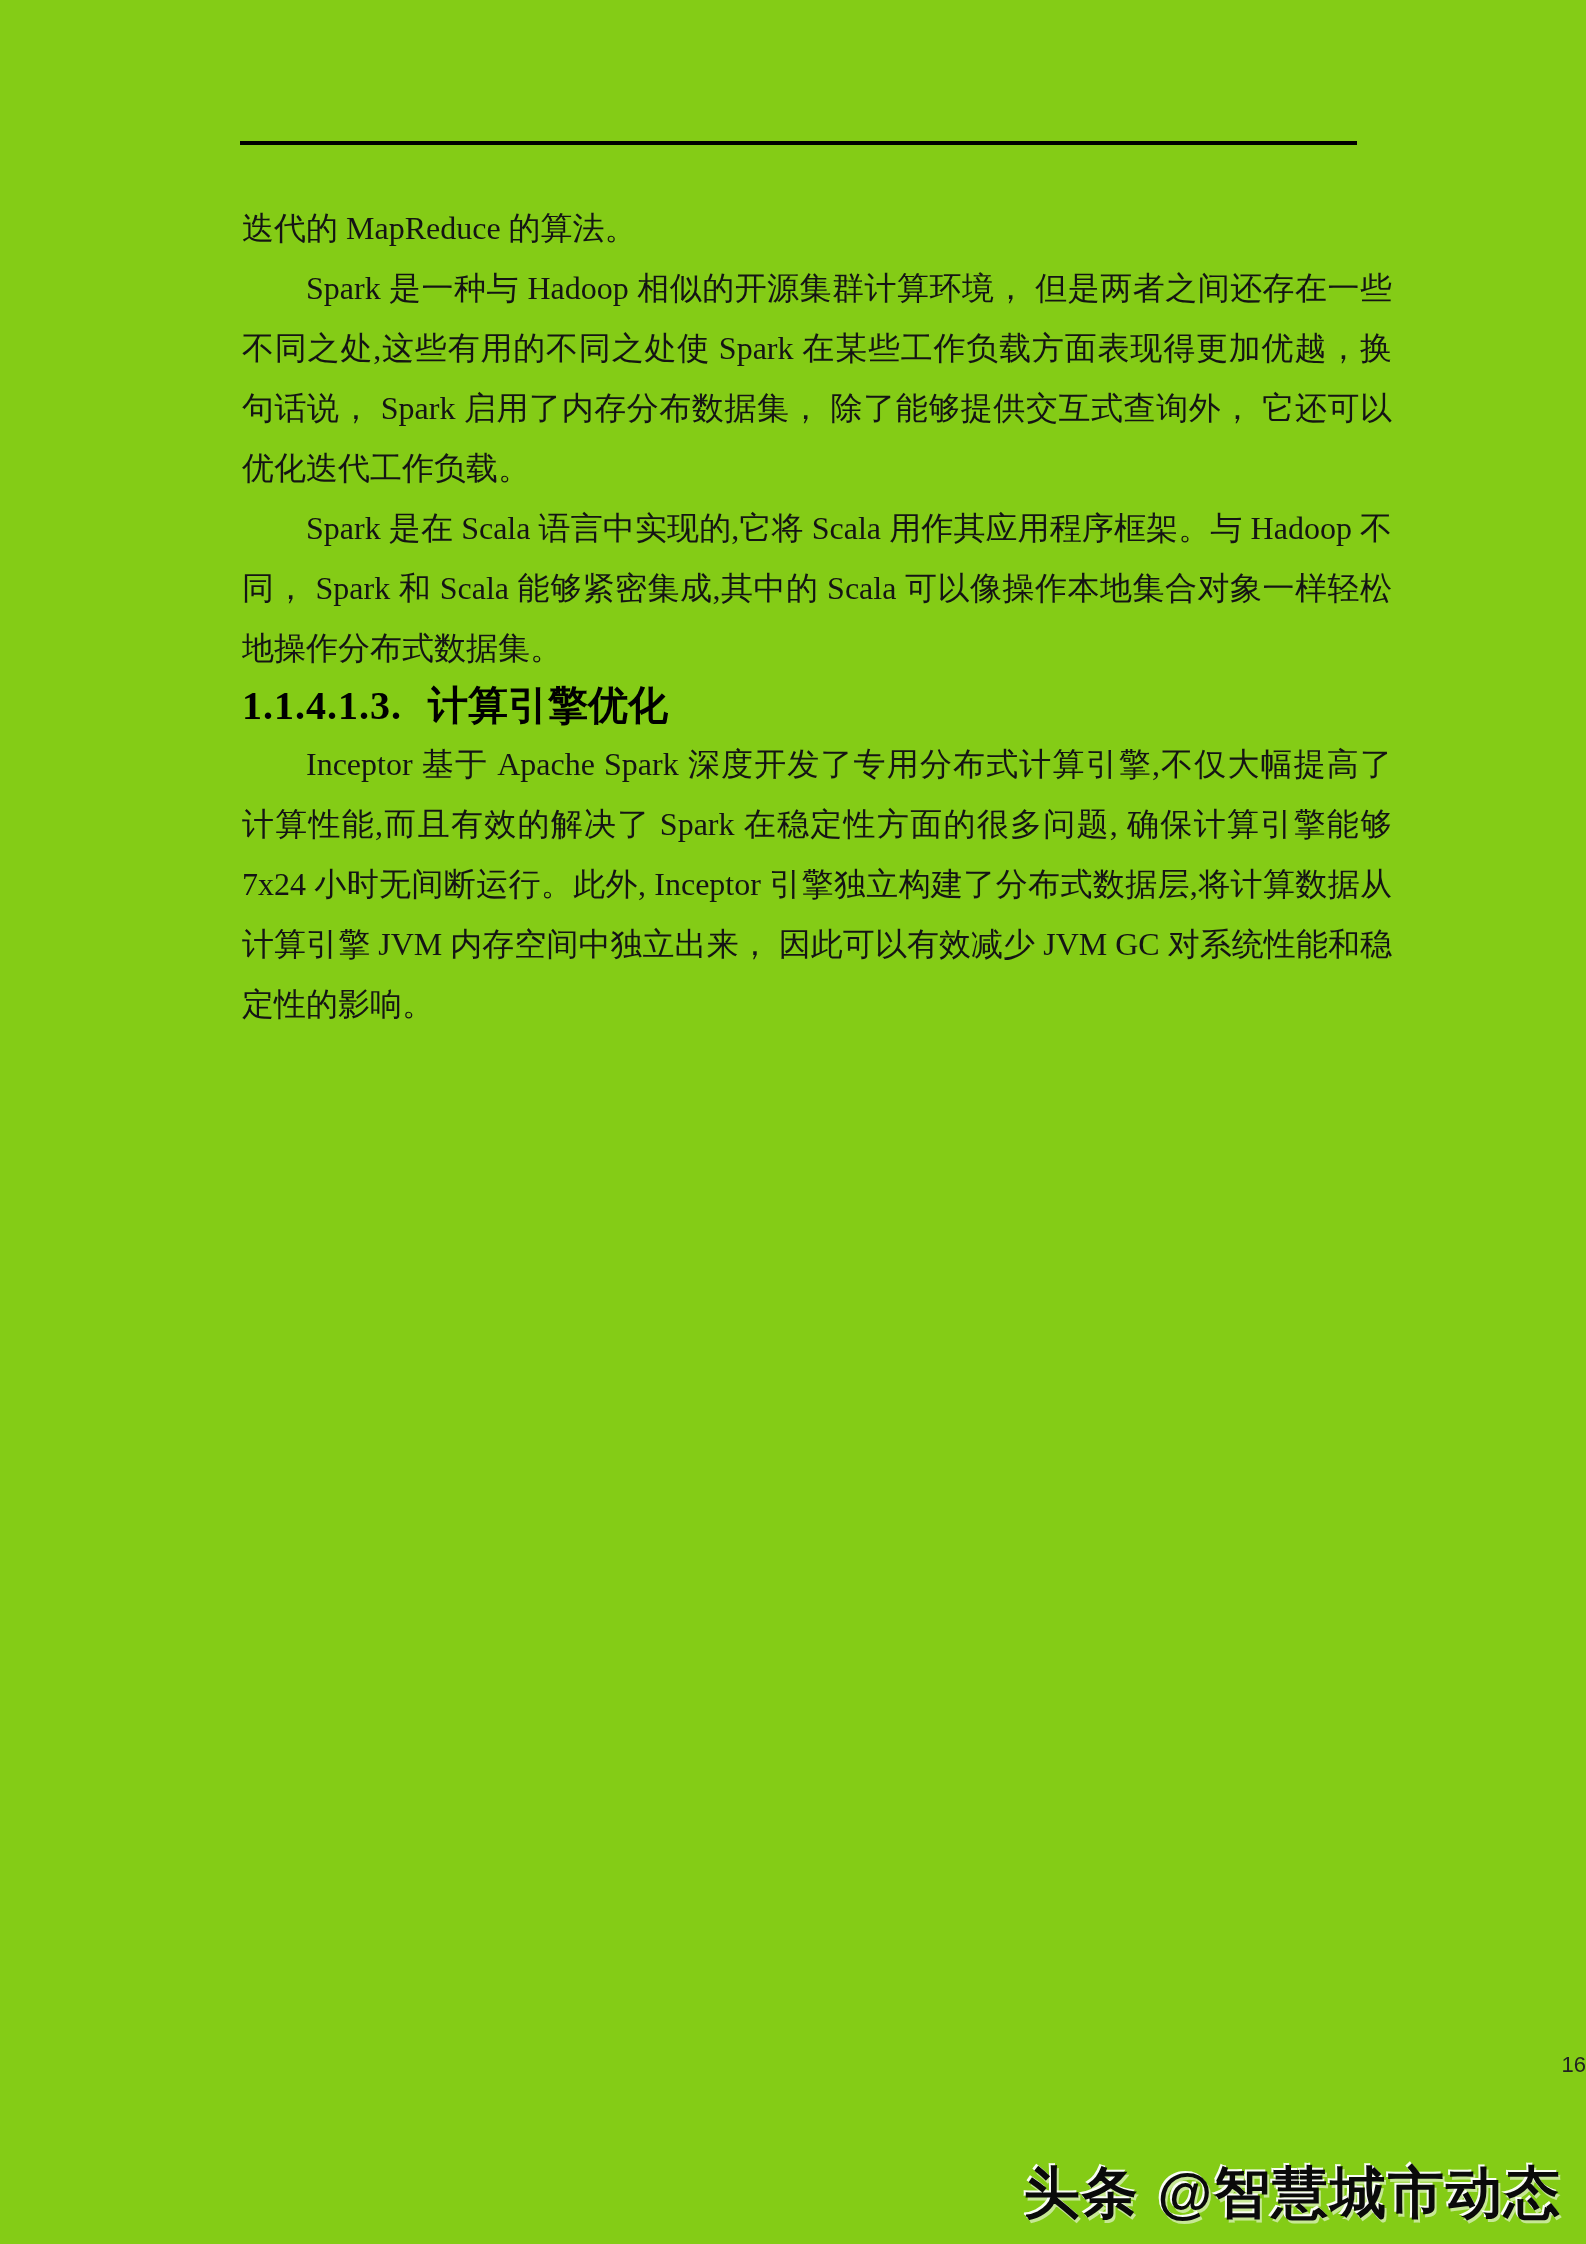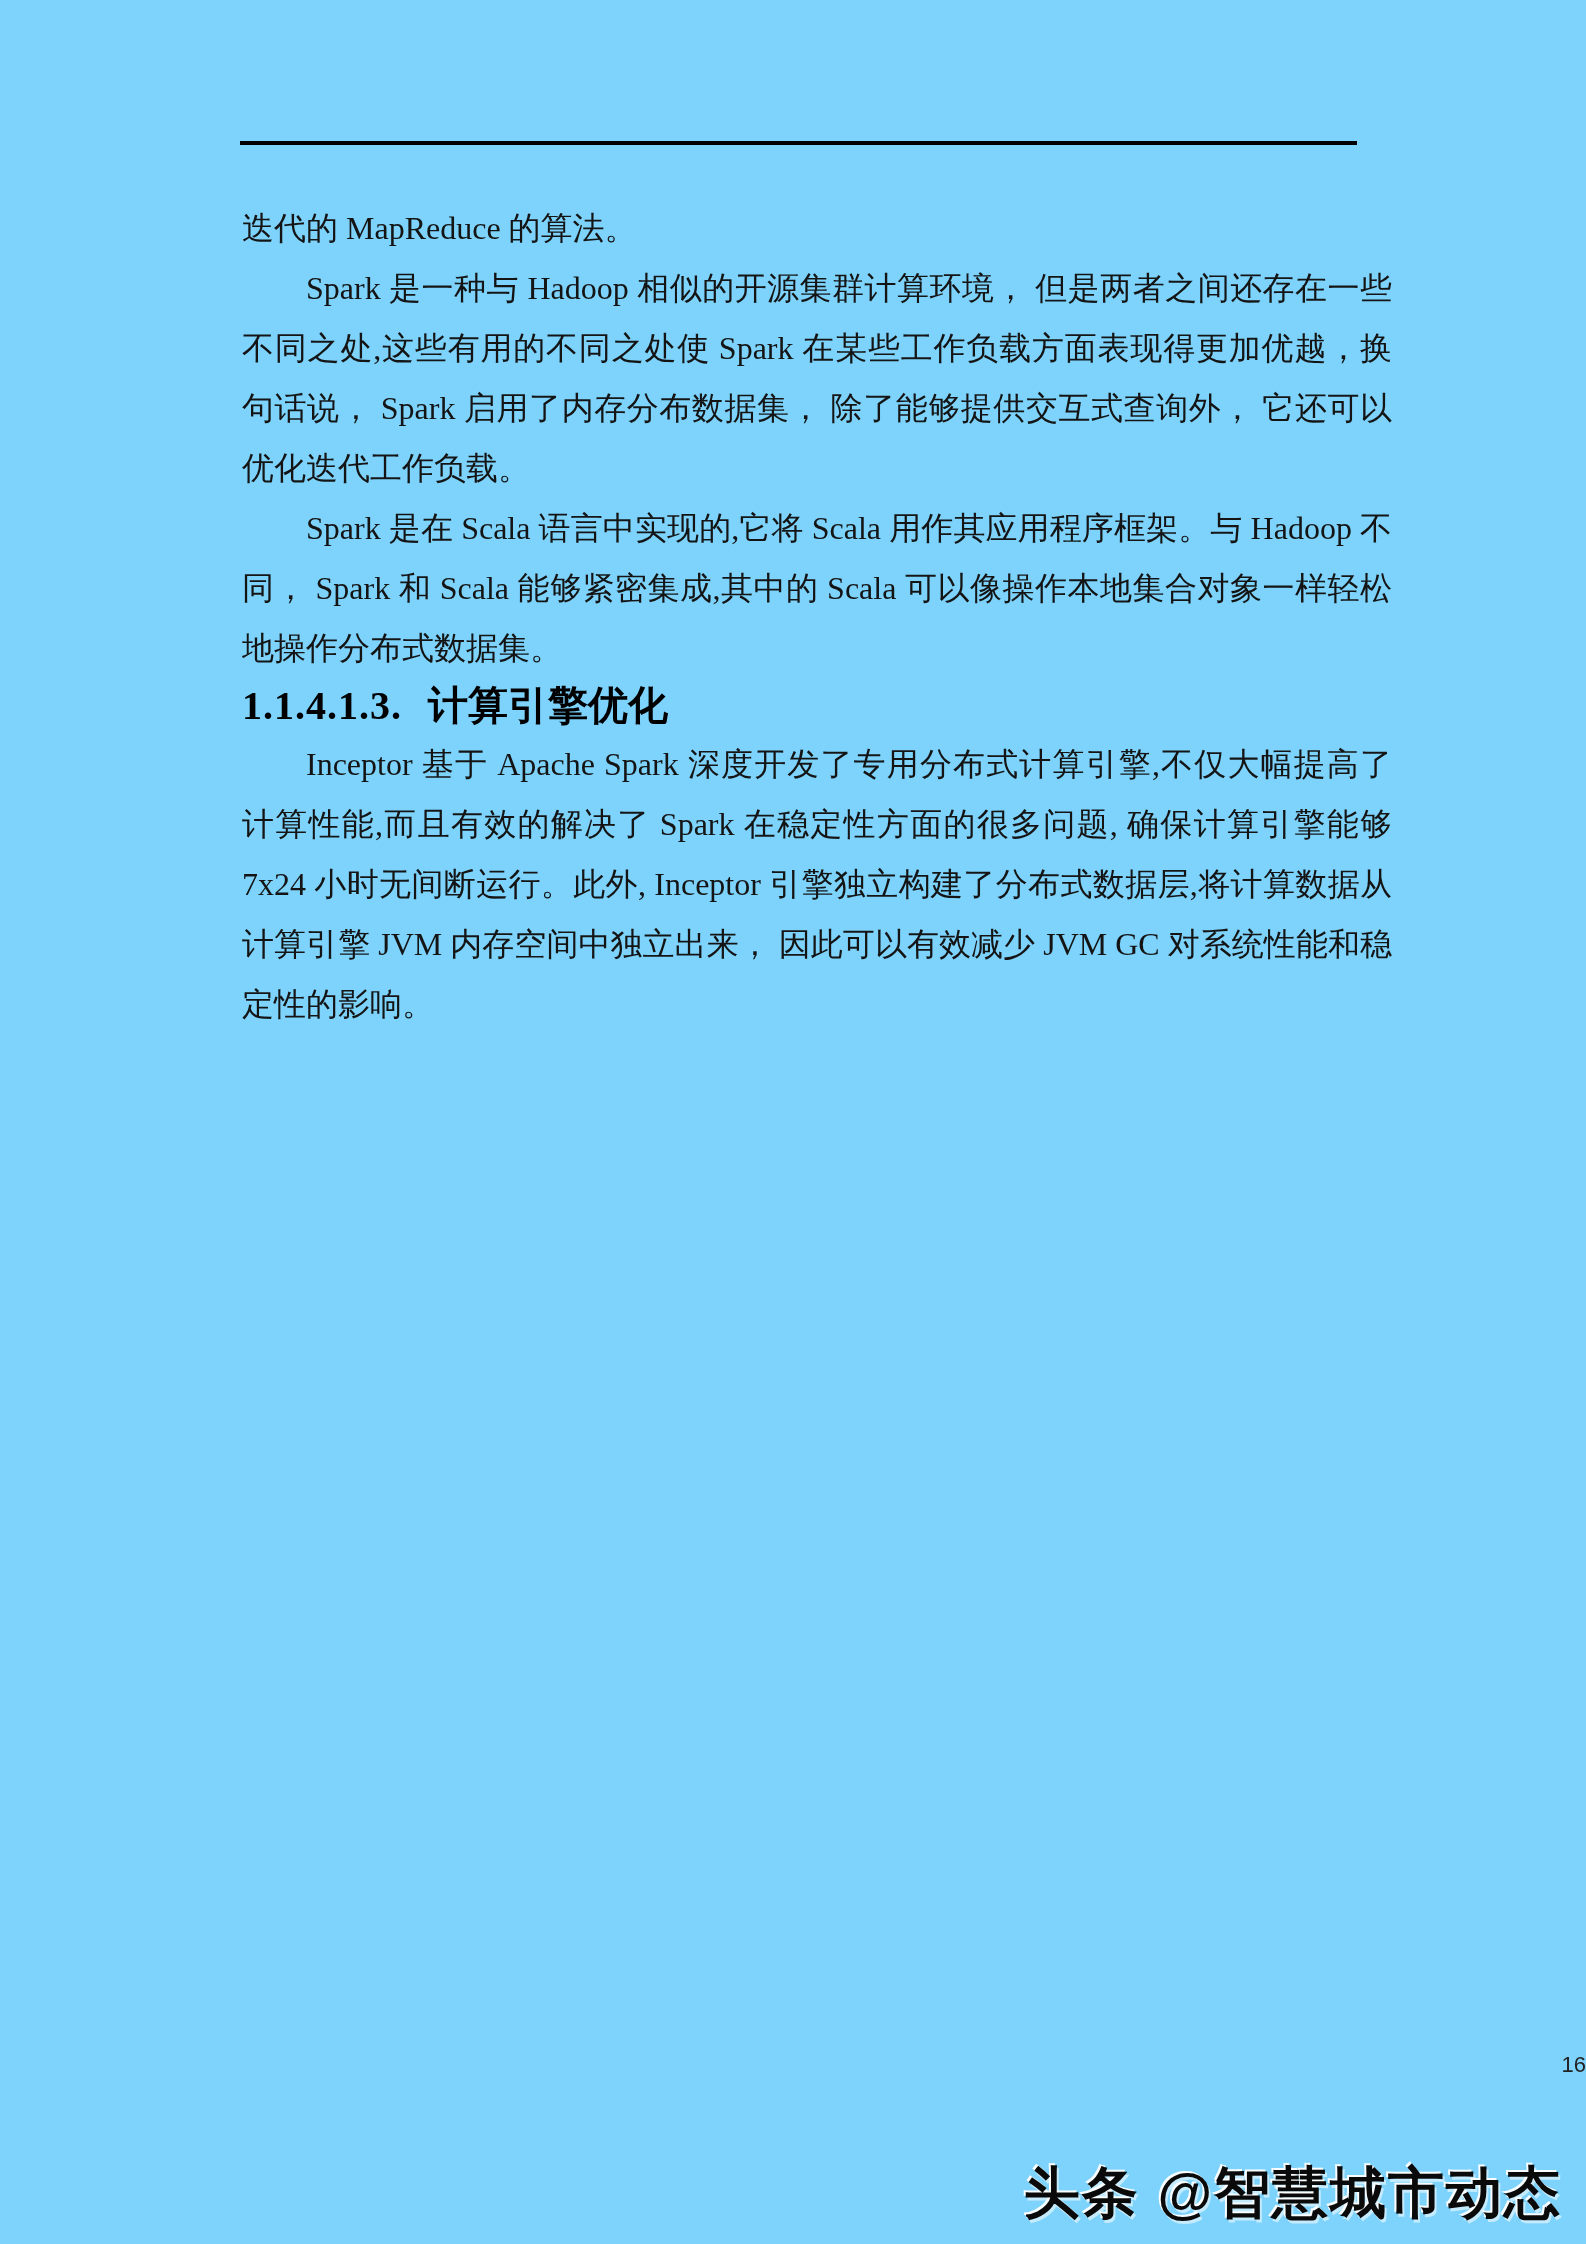--- a/index.html
+++ b/index.html
@@ -4,21 +4,21 @@
 <style>
   html, body {
     margin: 0;
     padding: 0;
     background: #ffffff;
   }
   .page {
     position: relative;
     width: 1586px;
     height: 2244px;
-    background: #7dd3fc;
+    background: #84cc16;
     overflow: hidden;
     font-family: "Liberation Serif", "DejaVu Serif", serif;
     color: #111111;
   }
   .header-rule {
     position: absolute;
     left: 240px;
     top: 141px;
     width: 1117px;
     height: 4px;

